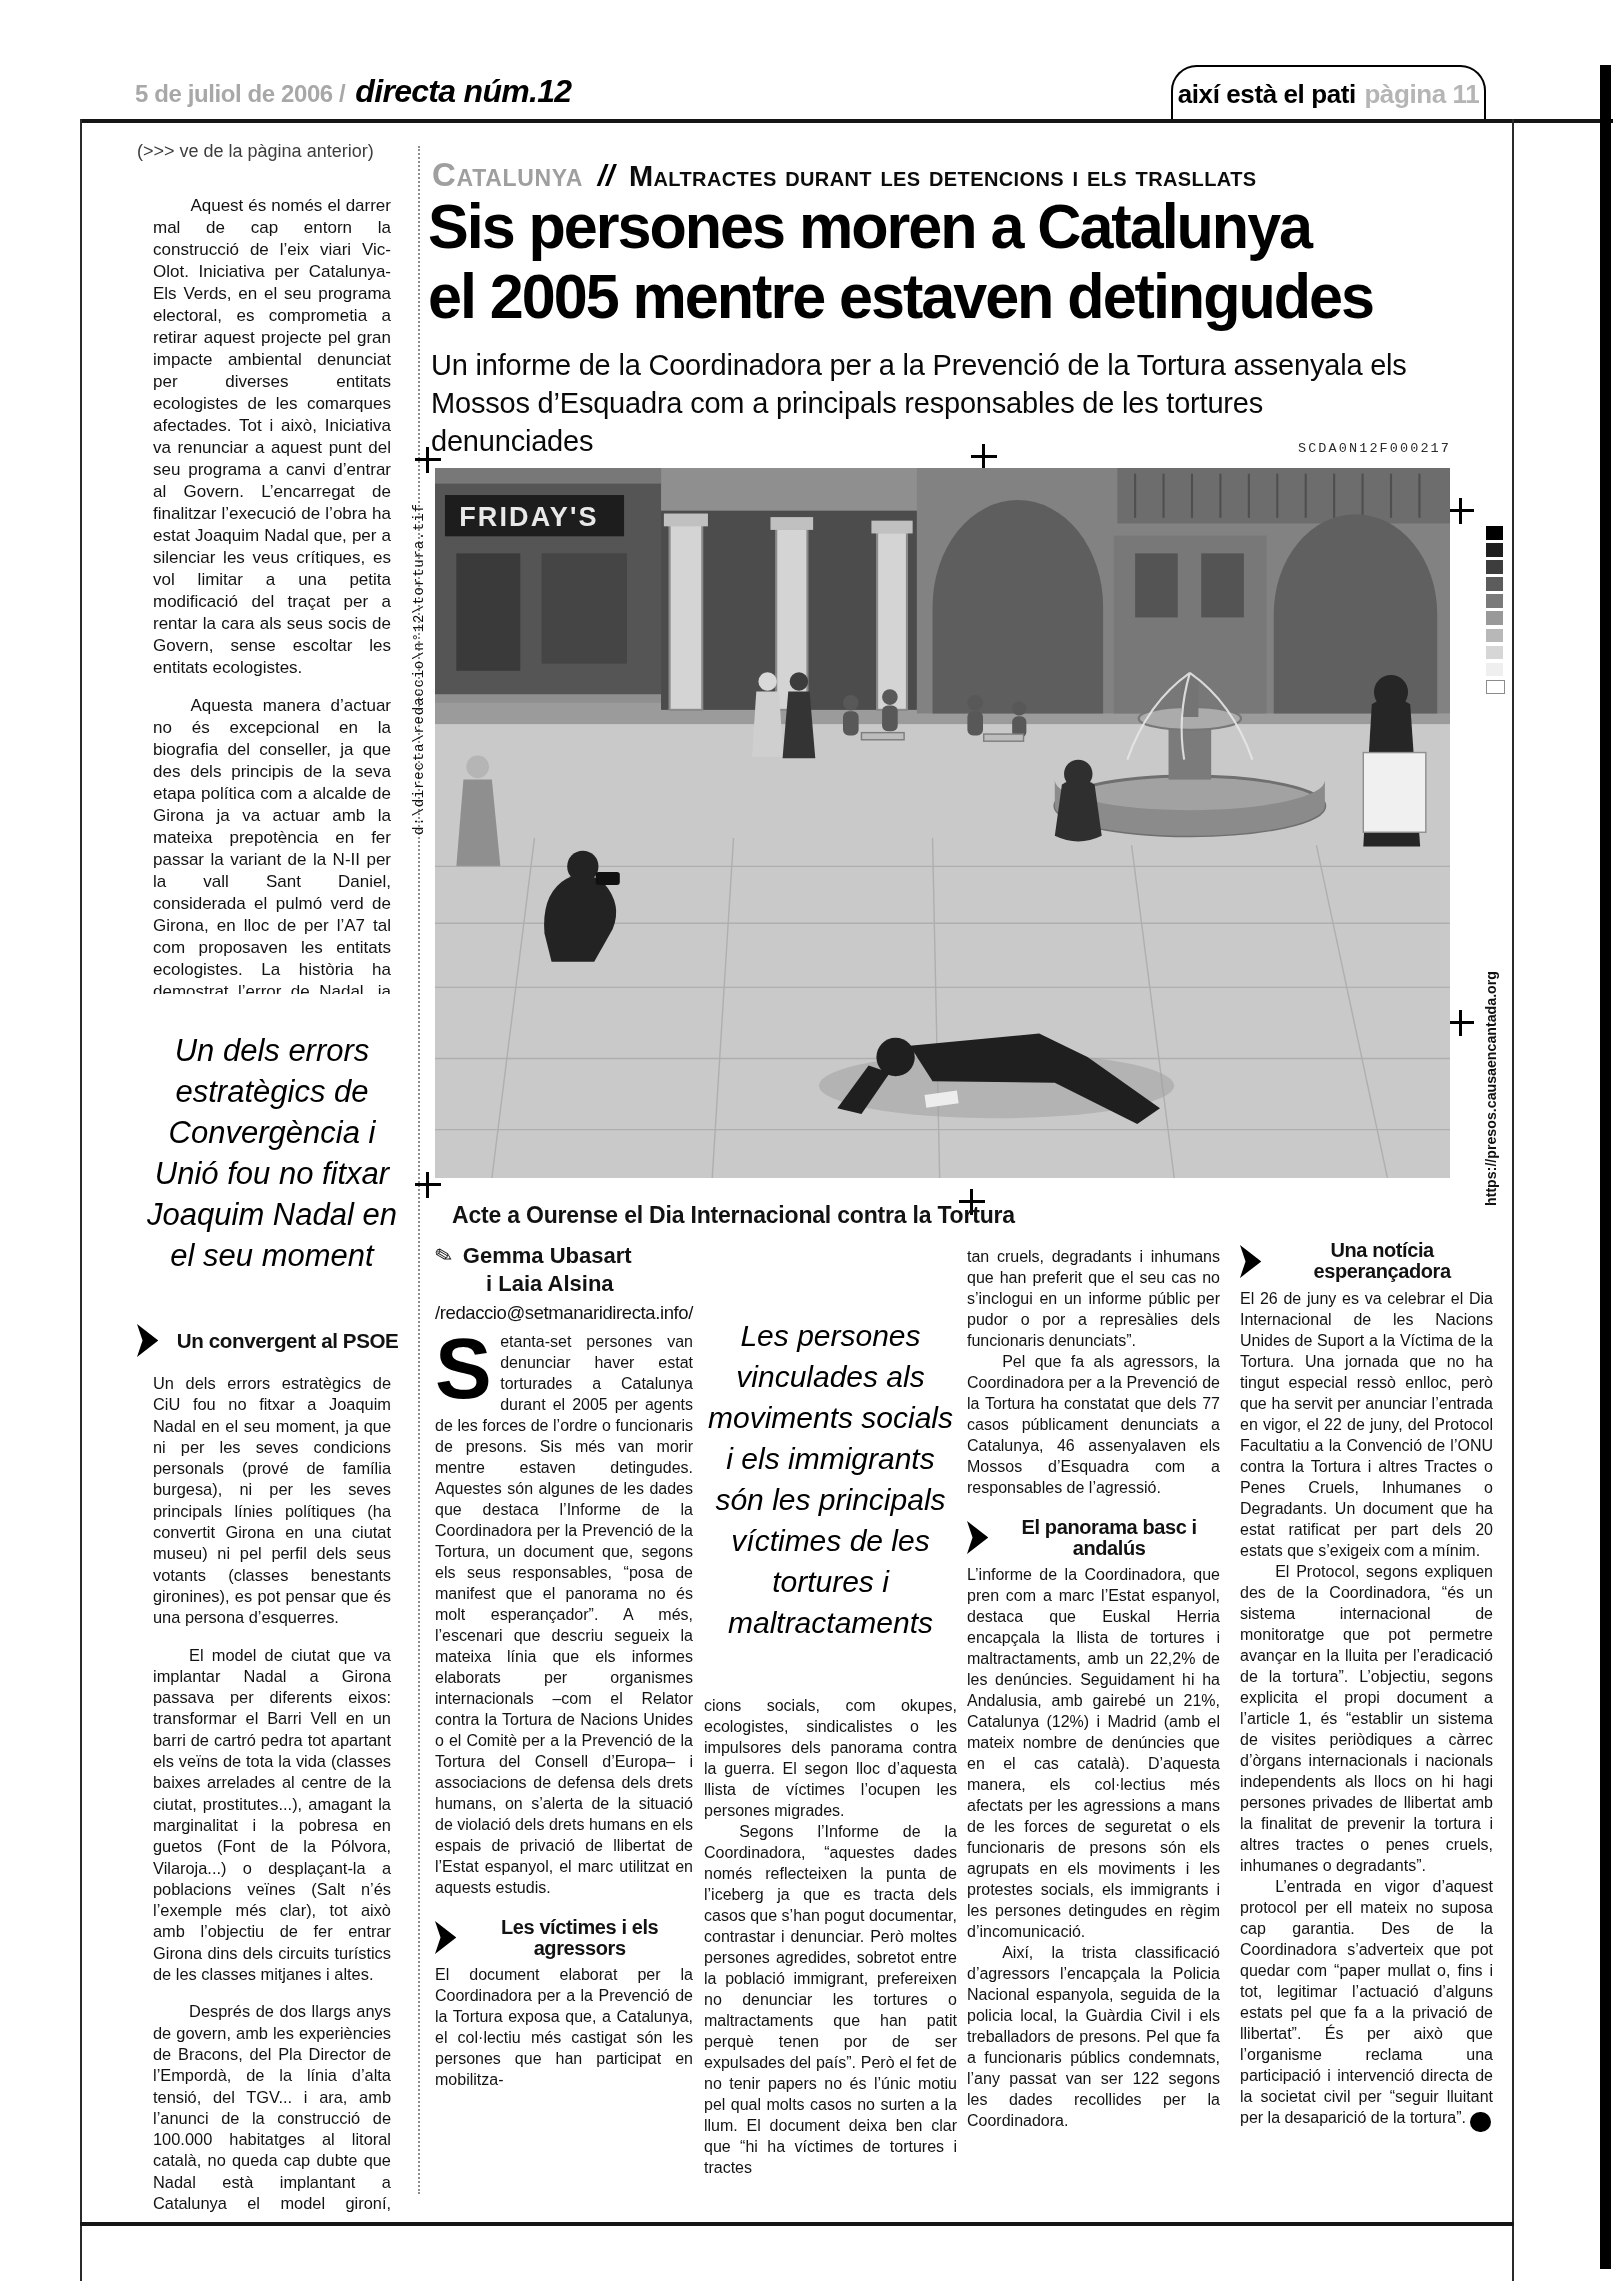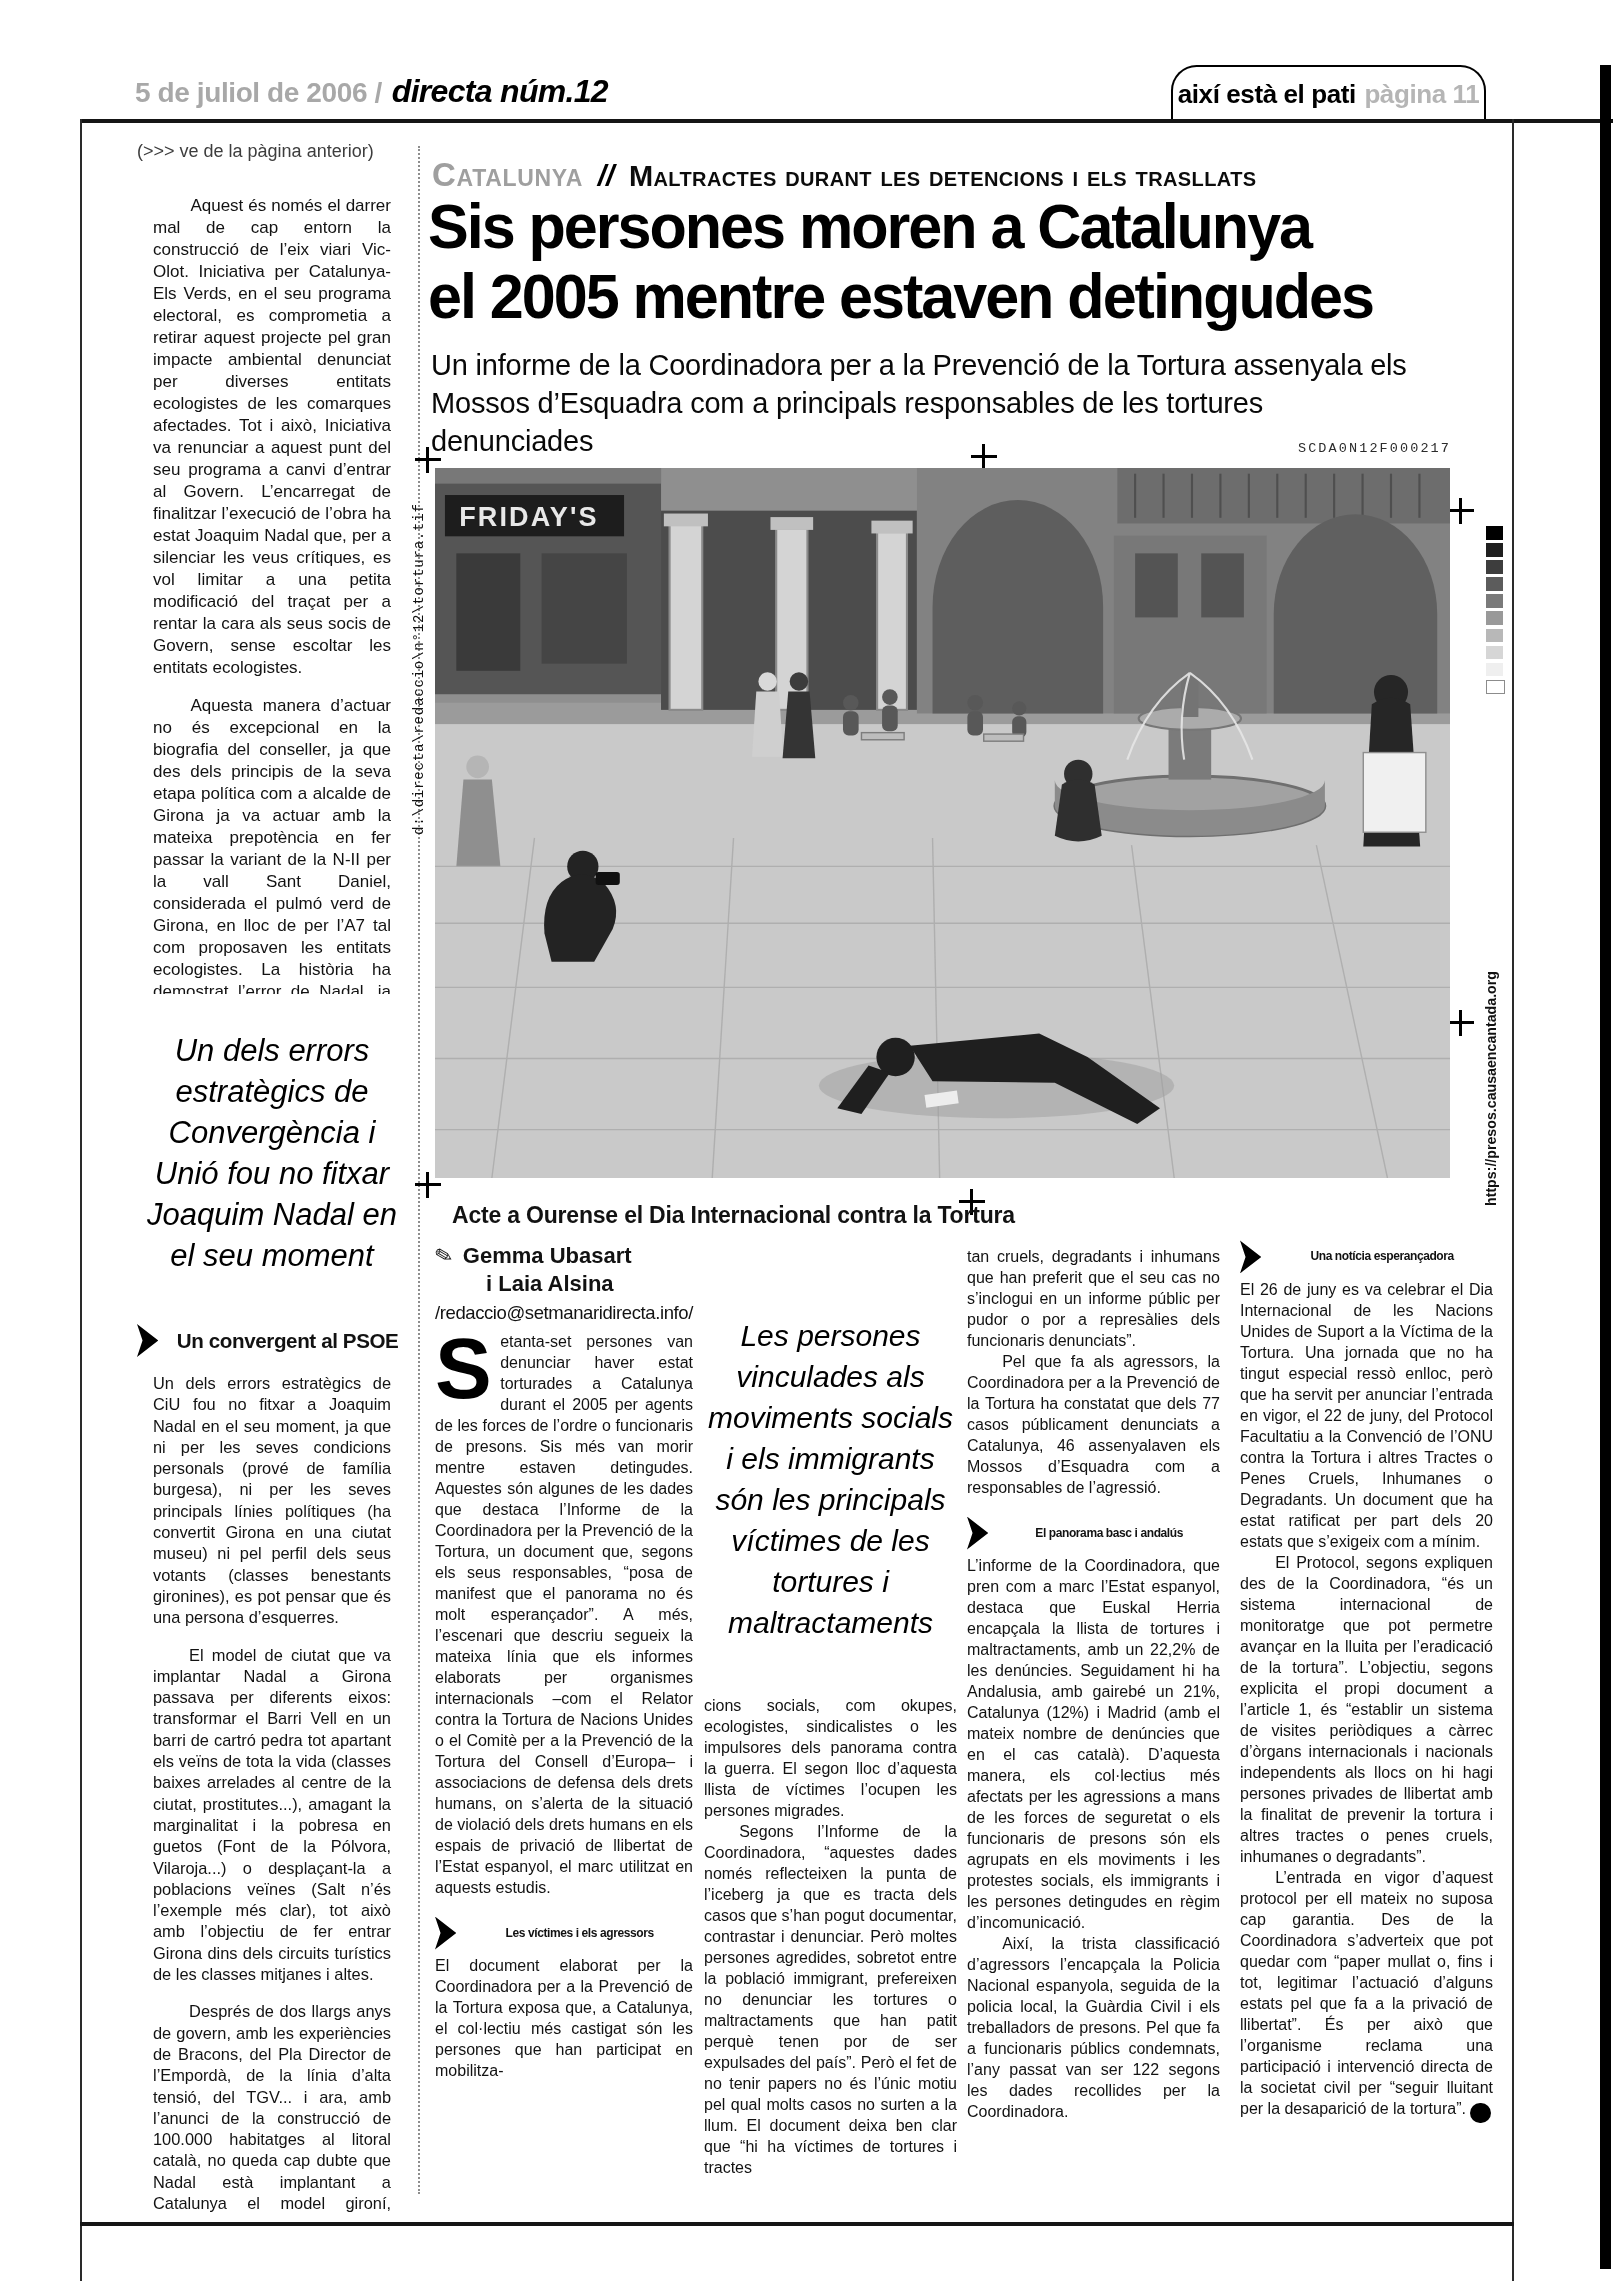--- a/index.html
+++ b/index.html
@@ -2,21 +2,21 @@
 <html lang="ca" style="font-size:11.4px"><head>
 <meta charset="utf-8">
 <style>
   html,body{margin:0;padding:0;background:#e8e8e8;}
   .page{position:relative;width:1623px;height:2295px;background:#ffffff;overflow:hidden;
         font-family:"Liberation Sans",sans-serif;color:#121212;}
   .abs{position:absolute;}
 
   
   .hdr{left:135px;top:73px;display:flex;align-items:baseline;gap:10px;}
-  .hdr-date{font-size:28px;font-weight:bold;color:#a8a8a8;letter-spacing:-0.4px;}
+  .hdr-date{font-size:24px;font-weight:bold;color:#a8a8a8;letter-spacing:-0.4px;}
   .hdr-mast{font-size:32px;font-weight:800;font-style:italic;color:#000;letter-spacing:-0.7px;}
   .tab{left:1171px;top:65px;width:311px;height:54px;border:2.8px solid #000;border-bottom:none;
        border-radius:25.6px 25.6px 0 0;background:#fff;display:flex;align-items:center;justify-content:center;gap:8.5px;}
   .tab-sec{font-size:26px;font-weight:800;color:#000;letter-spacing:-0.4px;}
   .tab-page{font-size:26px;font-weight:800;color:#b5b5b5;letter-spacing:-0.4px;}
 
   
   .rule-top{left:80px;top:119px;width:1533px;height:3.6px;background:#151515;}
   .rule-bottom{left:80px;top:2222px;width:1434px;height:3.6px;background:#151515;}
   .rule-left{left:80px;top:119px;width:2.1px;height:2162px;background:#2a2a2a;}
@@ -83,21 +83,21 @@
   .bodycol{font-size:16px;line-height:21px;text-align:justify;overflow:hidden;}
   .bodycol p{margin:0;}
   .colA{left:435px;top:1331px;width:258px;height:886px;}
   .colB-pq{left:704px;top:1273px;width:253px;height:412px;display:flex;align-items:center;justify-content:center;}
   .colB-pq .pq-text{font-size:30px;line-height:41px;}
   .colB{left:704px;top:1695px;width:253px;height:522px;}
   .colC{left:967px;top:1246px;width:253px;height:971px;}
   .colD{left:1240px;top:1239px;width:253px;height:979px;}
   .dropcap{float:left;font-size:85px;line-height:67px;font-weight:bold;padding:4.3px 8.5px 0 0;color:#000;}
   .bodycol .sect-head{margin:18.5px 0 5.7px 0;}
-  .bodycol .sect-head .sect-title{font-size:12px;}
+  .bodycol .sect-head .sect-title{font-size:20px;}
   .colD .sect-head{margin-top:1.4px;}
 </style>
 </head>
 <body>
 
 <div class="page">
 
   <div class="abs hdr">
     <span class="hdr-date">5 de juliol de 2006 /</span>
     <span class="hdr-mast">directa núm.12</span>

